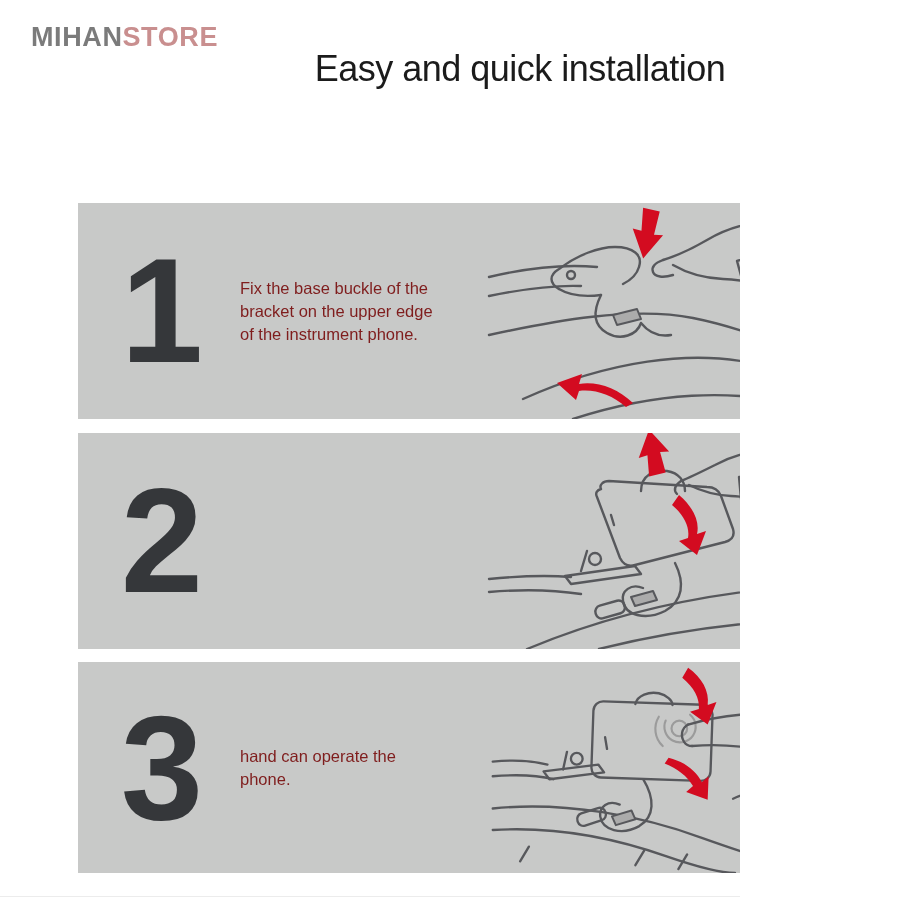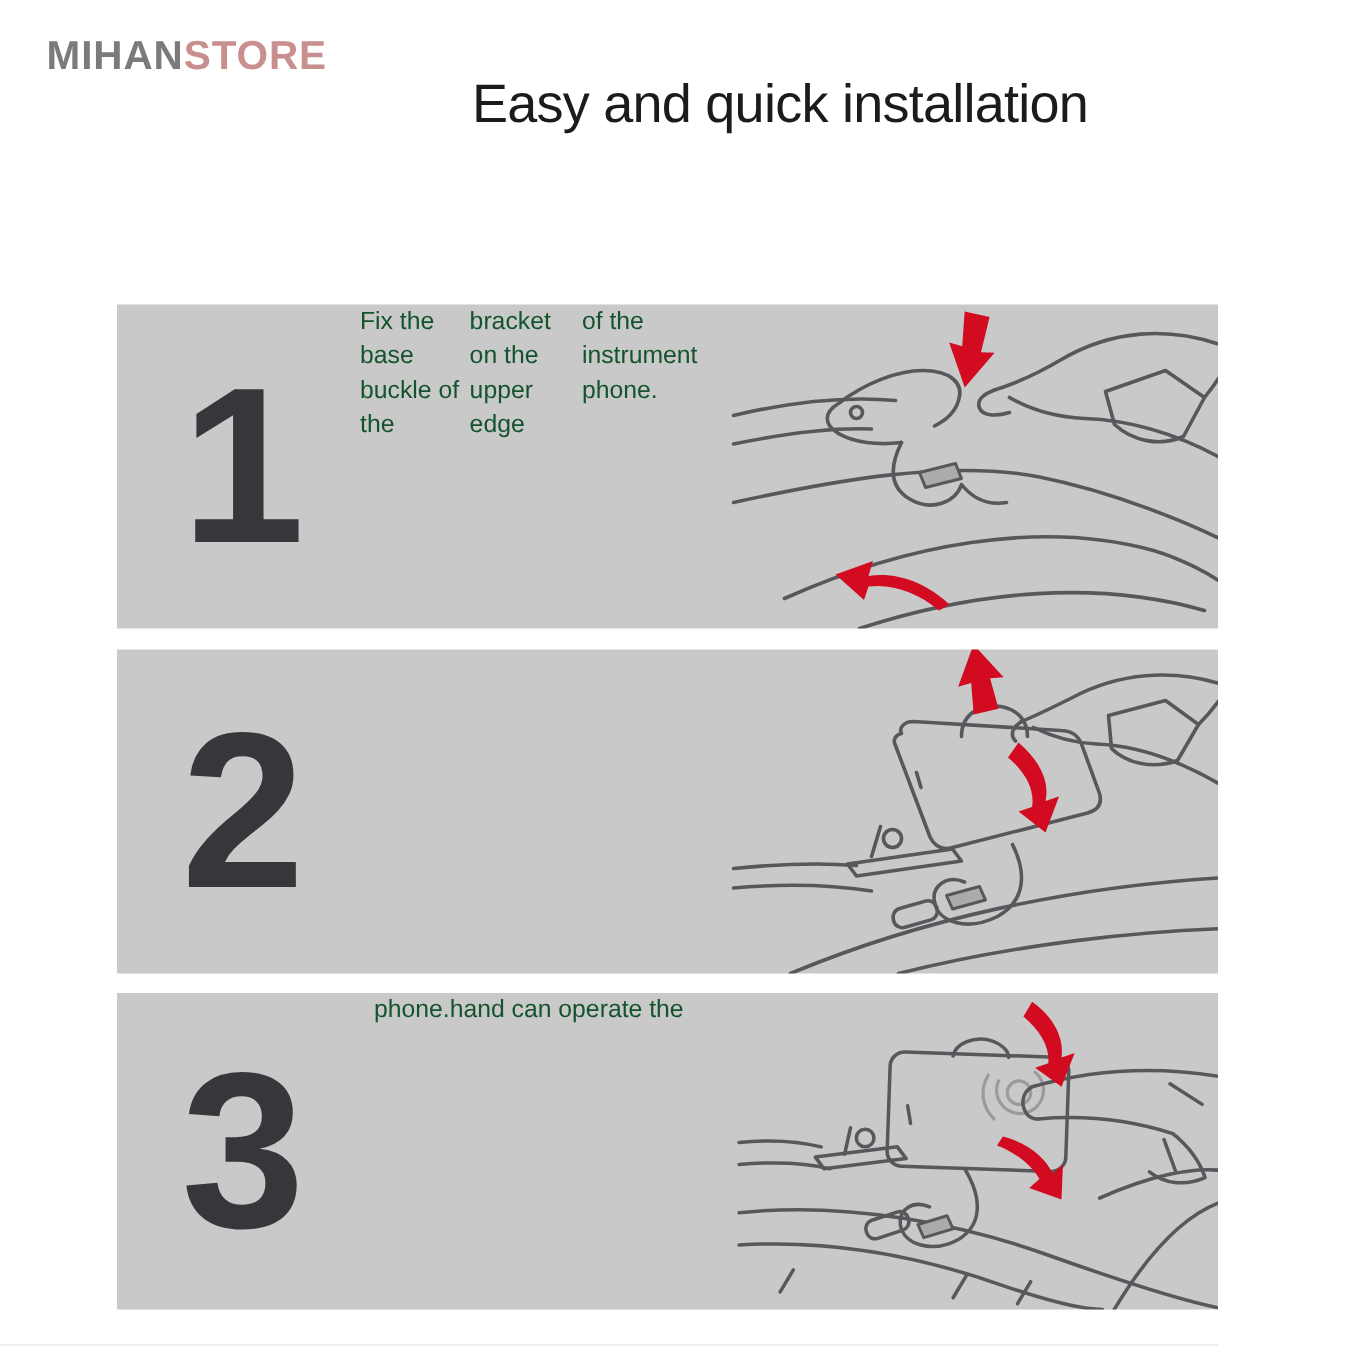--- a/index.html
+++ b/index.html
@@ -1,18 +1,18 @@
 <!DOCTYPE html>
 <html><head>
 <meta charset="utf-8">
 <style>
   html, body { margin: 0; padding: 0; background: #ffffff; }
   .canvas {
     position: relative;
-    width: 812px; height: 900px;
+    width: 740px; height: 900px;
     background: #ffffff;
     font-family: "Liberation Sans", sans-serif;
     overflow: hidden;
   }
 
   
   .logo {
     position: absolute; left: 31px; top: 22px;
     font-size: 27px; font-weight: 700; letter-spacing: 0.6px;
     white-space: nowrap;
@@ -39,22 +39,22 @@
   .panel.p3 { top: 662px; height: 211px; }
 
   .num {
     position: absolute; left: 24px; top: 0; bottom: 0; width: 120px;
     display: flex; align-items: center; justify-content: center;
     font-size: 148px; font-weight: 700; color: #35373a;
     line-height: 1;
   }
   .txt {
     position: absolute; left: 162px; top: 0; bottom: 0; width: 225px;
-    display: flex; justify-content: center;
-    font-size: 16.5px; line-height: 23px; color: #14532d;
+    display: flex; flex-direction: column; justify-content: center;
+    font-size: 16.5px; line-height: 23px; color: #7f1d1d;
   }
   .illus {
     position: absolute; left: 405px; top: 0;
     width: 336px; height: 100%;
   }
   .ln   { fill: none; stroke: #57585c; stroke-width: 2.4; stroke-linecap: round; stroke-linejoin: round; }
   .pad  { fill: #ababab; stroke: #57585c; stroke-width: 2; stroke-linejoin: round; }
   .ring { fill: none; stroke: #9b9b9b; stroke-width: 2.2; stroke-linecap: round; }
   .red  { fill: #d30b20; stroke: none; }
 
@@ -150,22 +150,22 @@
       </g>
       <g class="red">
         <path d="M196,62 C210,74 217,88 214,101 L223,98 L214,122 L196,108 L205,105 C207,94 201,82 189,72 Z"></path>
       </g>
     </svg>
   </section>
 
   <section class="panel p3">
     <div class="num">3</div>
     <div class="txt">
+      <div>hand can operate the</div>
       <div>phone.</div>
-      <div>hand can operate the</div>
     </div>
     <svg class="illus" viewBox="0 0 336 216" preserveAspectRatio="xMidYMid meet">
       <g class="ln">
         <path d="M6,102 C26,100 46,101 62,105"></path>
         <path d="M6,117 C30,115 52,116 68,120"></path>
         <path d="M6,150 C80,142 160,158 220,180 C268,197 308,210 334,215"></path>
         <path d="M6,172 C70,168 130,180 184,199 C216,210 240,216 254,216"></path>
         <path d="M252,140 C288,124 316,119 334,121"></path>
         <path d="M262,216 C286,176 310,152 334,143"></path>
         <path d="M34,204 L43,189"></path>

